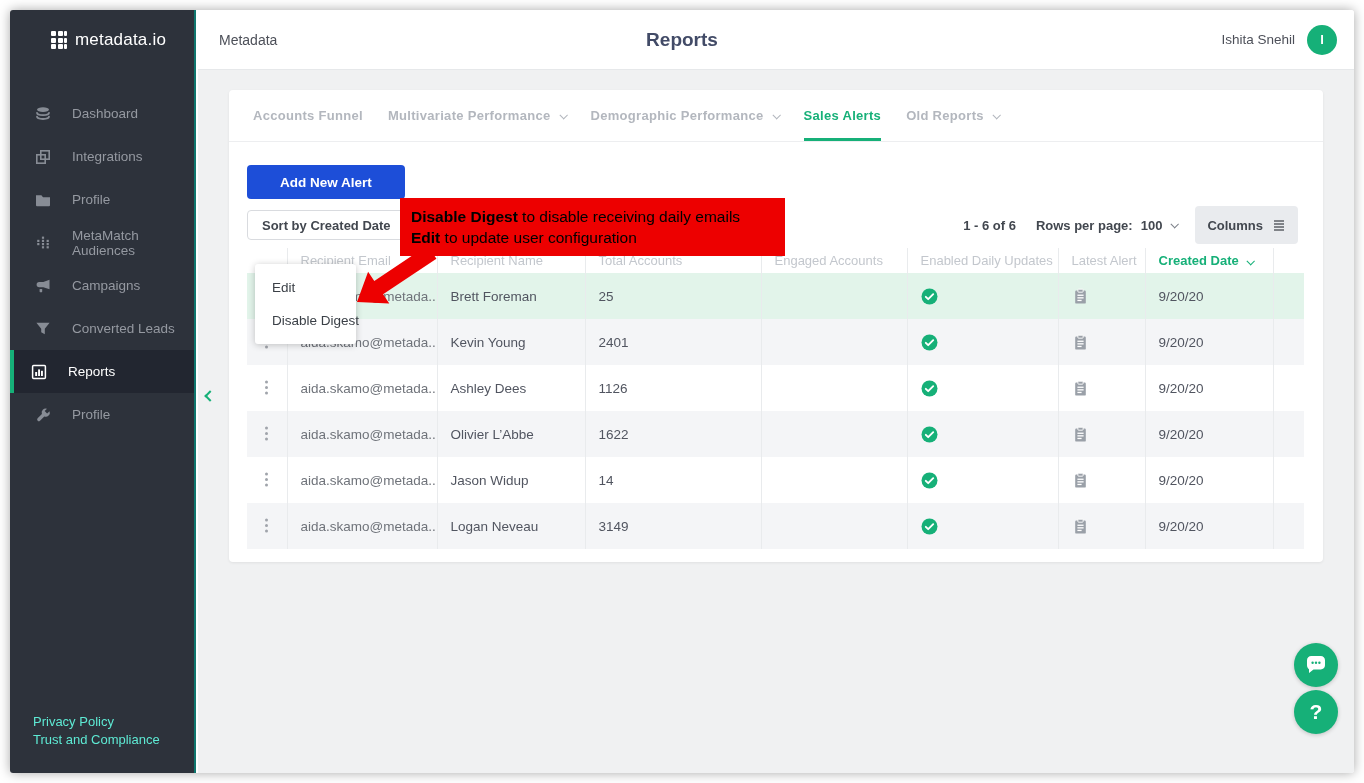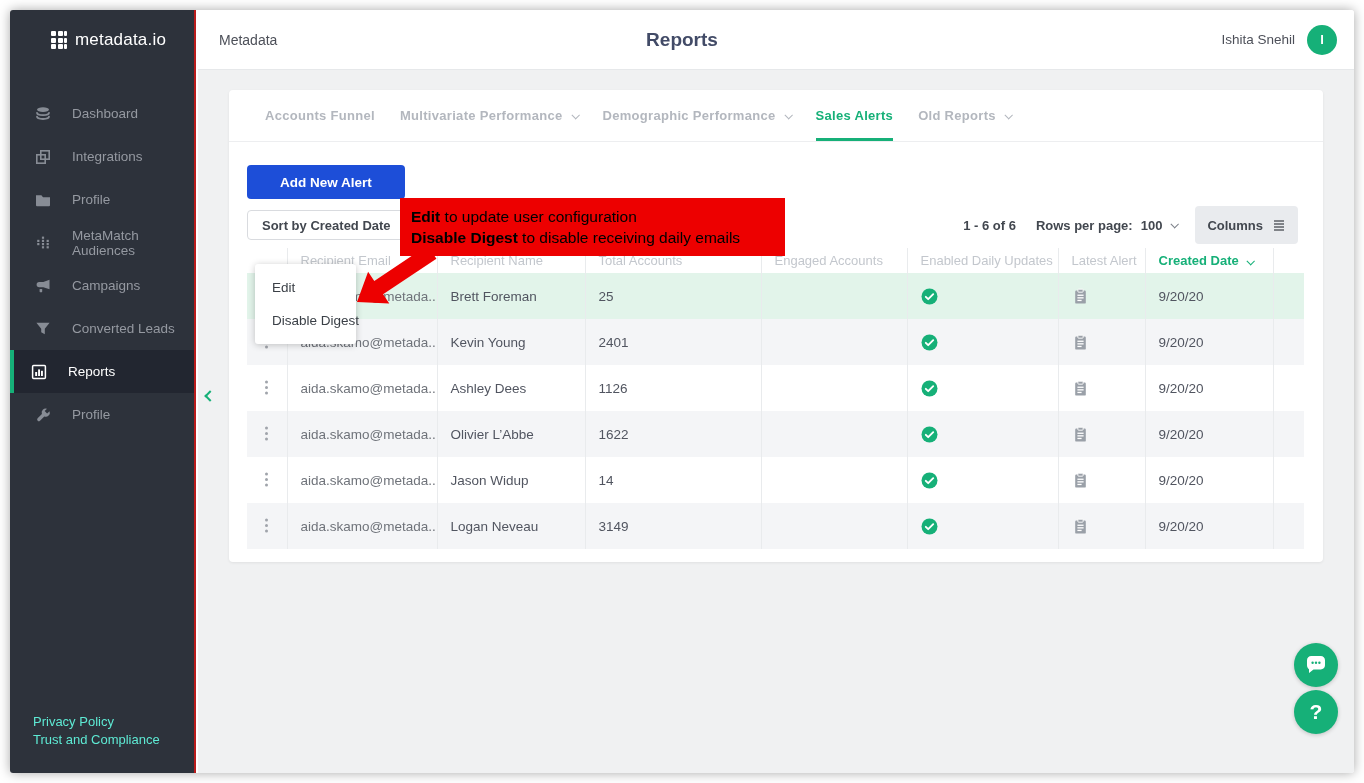--- a/index.html
+++ b/index.html
@@ -3,21 +3,21 @@
 <meta charset="utf-8">
 <style>
   html,body{margin:0;padding:0;width:1364px;height:783px;background:#fff;overflow:hidden;
     font-family:"Liberation Sans","DejaVu Sans",sans-serif;-webkit-font-smoothing:antialiased;}
   *{box-sizing:border-box;}
   .frame{position:absolute;left:10px;top:10px;width:1344px;height:763px;background:#fff;
     box-shadow:0 0 12px rgba(0,0,0,.35);border-radius:3px;overflow:hidden;}
 
   
   .sidebar{position:absolute;left:0;top:0;bottom:0;width:186px;background:#2d323b;
-    border-right:2px solid #b91c1c;color:#9599a1;}
+    border-right:2px solid #0f766e;color:#9599a1;}
   .logo{height:60px;display:flex;align-items:center;padding-left:41px;}
   .logo-grid{display:grid;grid-template-columns:5px 5px 3px;grid-template-rows:5px 5px 5px;gap:1.5px;margin-right:8px;}
   .logo-grid i{background:#fff;border-radius:1px;}
   .logo-text{color:#fff;font-size:17px;font-weight:500;letter-spacing:.2px;}
   .nav{margin-top:22px;}
   .nav-item{height:43px;display:flex;align-items:center;padding-left:20px;cursor:pointer;
     border-left:4px solid transparent;font-size:13.5px;}
   .nav-item .nav-ico{width:18px;height:18px;display:flex;align-items:center;justify-content:center;
     margin-right:20px;color:#878c95;flex:none;}
   .nav-item.active{background:#222630;border-left-color:#16b078;color:#fff;padding-left:16px;}
@@ -37,21 +37,21 @@
   .page-title{position:absolute;left:-188px;right:0;text-align:center;font-size:19px;font-weight:700;
     color:#424b67;pointer-events:none;}
   .user{margin-left:auto;display:flex;align-items:center;margin-right:17px;z-index:2;}
   .user-name{font-size:13.5px;color:#4d5059;cursor:pointer;}
   .avatar{width:30px;height:30px;border-radius:50%;background:#16b078;color:#fff;font-size:13px;font-weight:700;
     display:flex;align-items:center;justify-content:center;margin-left:12px;cursor:pointer;}
 
   
   .content{height:calc(100% - 60px);background:#f0f1f2;padding:20px 31px;}
   .card{background:#fff;border-radius:4px;height:472px;box-shadow:0 1px 3px rgba(0,0,0,.07);position:relative;}
-  .tabs{height:52px;display:flex;align-items:stretch;padding:0 36px;gap:25px;border-bottom:1px solid #edeef0;}
+  .tabs{height:52px;display:flex;align-items:stretch;padding:0 24px;gap:25px;border-bottom:1px solid #edeef0;}
   .tab{display:flex;align-items:center;font-size:13px;font-weight:700;letter-spacing:.3px;color:#b3b7be;
     cursor:pointer;position:relative;white-space:nowrap;}
   .tab.active{color:#16b078;}
   .tab.active::after{content:'';position:absolute;left:0;right:0;bottom:0;height:3px;background:#16b078;}
   .chev{display:inline-block;width:6px;height:6px;border-right:1.7px solid currentColor;
     border-bottom:1.7px solid currentColor;transform:rotate(45deg) translateY(-1px);margin-left:9px;flex:none;}
   .btn-green{display:inline-flex;align-items:center;height:34px;margin:23px 0 0 18px;padding:0 33px;
     background:#1d4ed8;border:none;border-radius:4px;color:#fff;font-size:13.5px;font-weight:700;cursor:pointer;
     font-family:inherit;}
   .toolbar{display:flex;align-items:center;margin:11px 25px 0 18px;height:30px;font-size:13px;font-weight:700;color:#42474f;}
@@ -426,22 +426,22 @@
       </div>
     </div>
   </div>
 
   <div class="ctx-menu">
     <div class="ctx-item">Edit</div>
     <div class="ctx-item">Disable Digest</div>
   </div>
 
   <div class="callout">
+    <div><b>Disable Digest</b><span> to disable receiving daily emails</span></div>
     <div><b>Edit</b><span> to update user configuration</span></div>
-    <div><b>Disable Digest</b><span> to disable receiving daily emails</span></div>
   </div>
   <svg class="callout-arrow" width="110" height="70" viewBox="0 0 110 70">
     <polygon fill="#ed0000" points="17,57 49.3,58.4 43.1,49.3 96.4,13.7 87.6,0.3 34.3,35.9 28.1,26.8"></polygon>
   </svg>
 
   <div class="fab fab-chat">
     <svg width="24" height="22" viewBox="0 0 24 22">
       <path fill="#fff" d="M3 6.2C3 3.9 4.9 2 7.2 2h9.6C19.1 2 21 3.9 21 6.2v5.1c0 2.3-1.9 4.2-4.2 4.2H9.5L5 19v-3.8C3.8 14.5 3 13 3 11.3z"></path>
       <circle cx="8.6" cy="8.8" r="1.2" fill="#16b078"></circle>
         <circle cx="12" cy="8.8" r="1.2" fill="#16b078"></circle>

